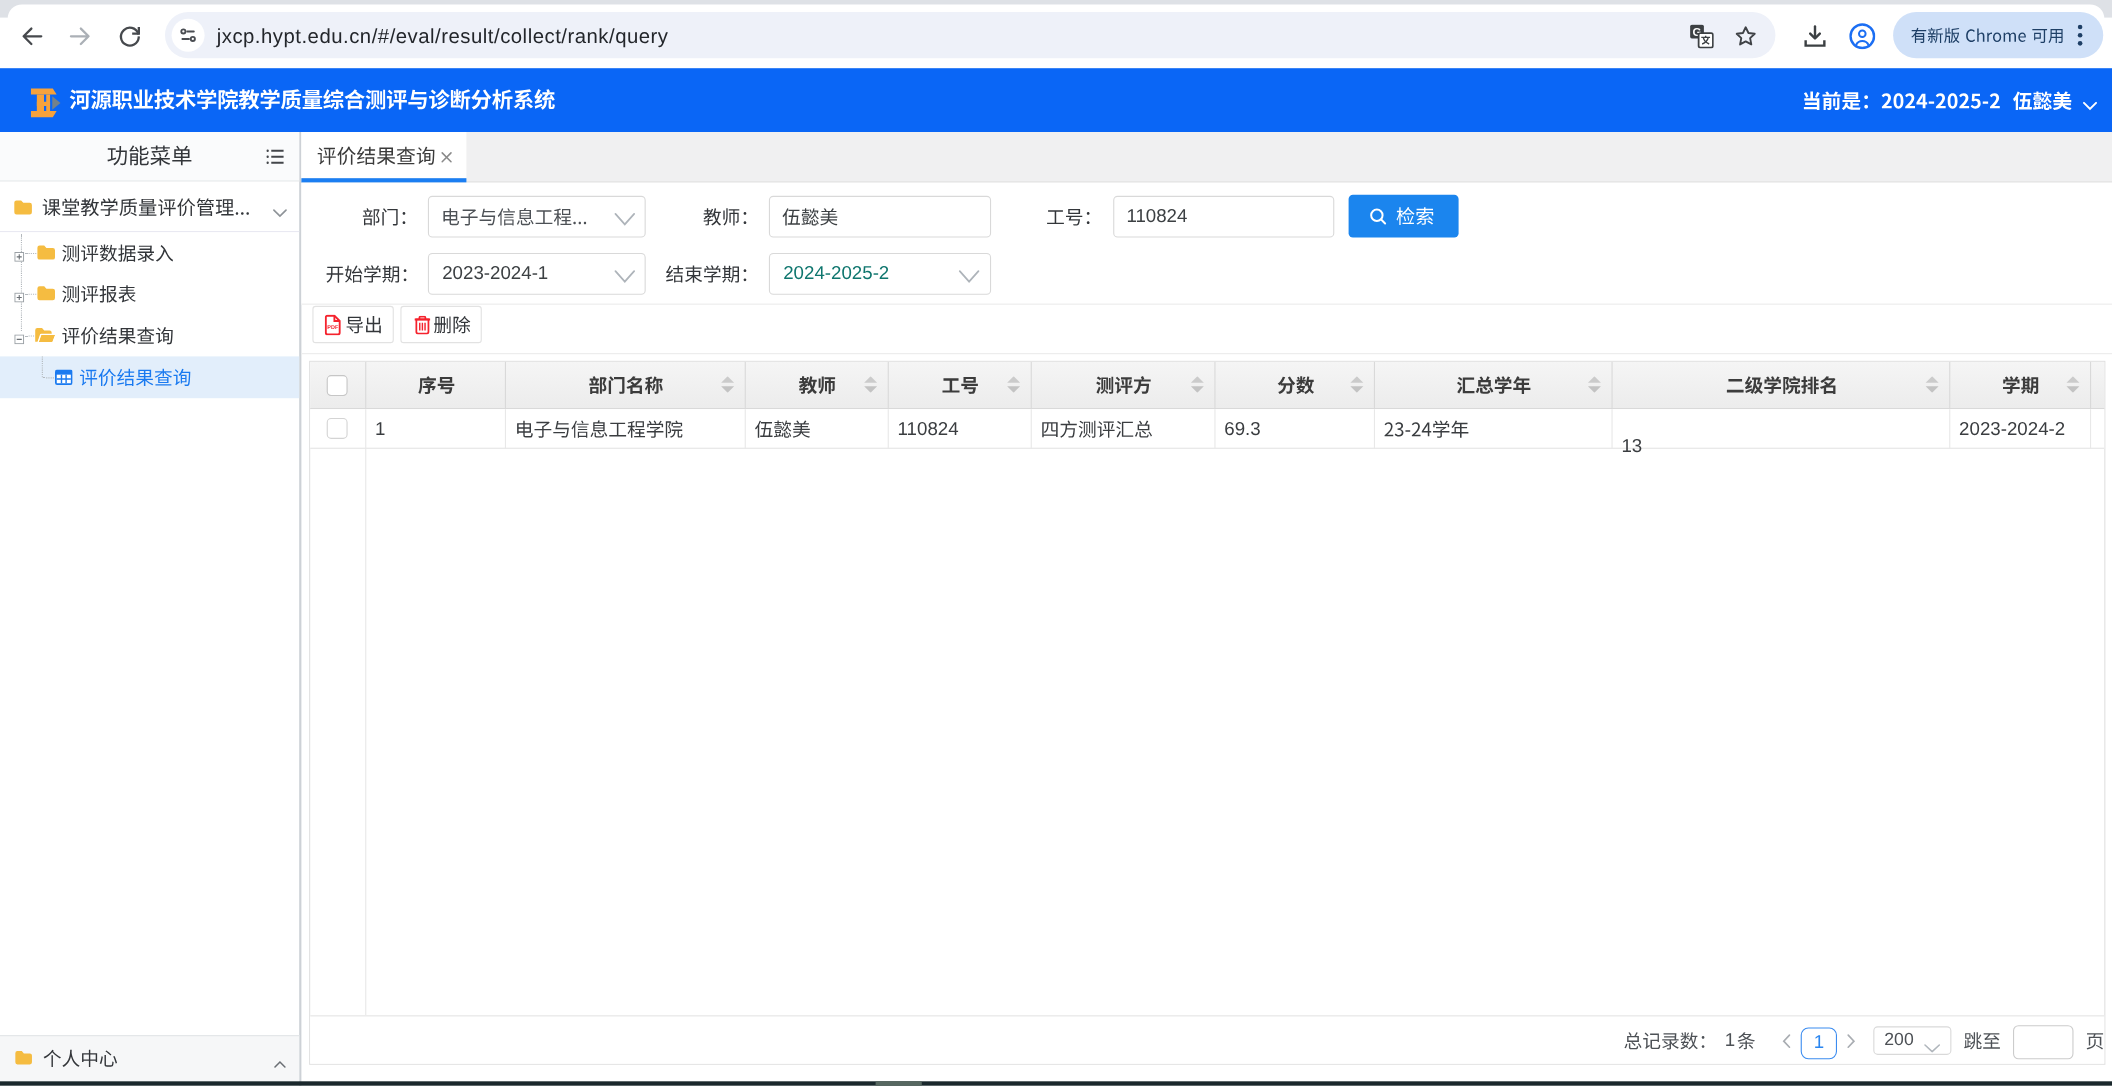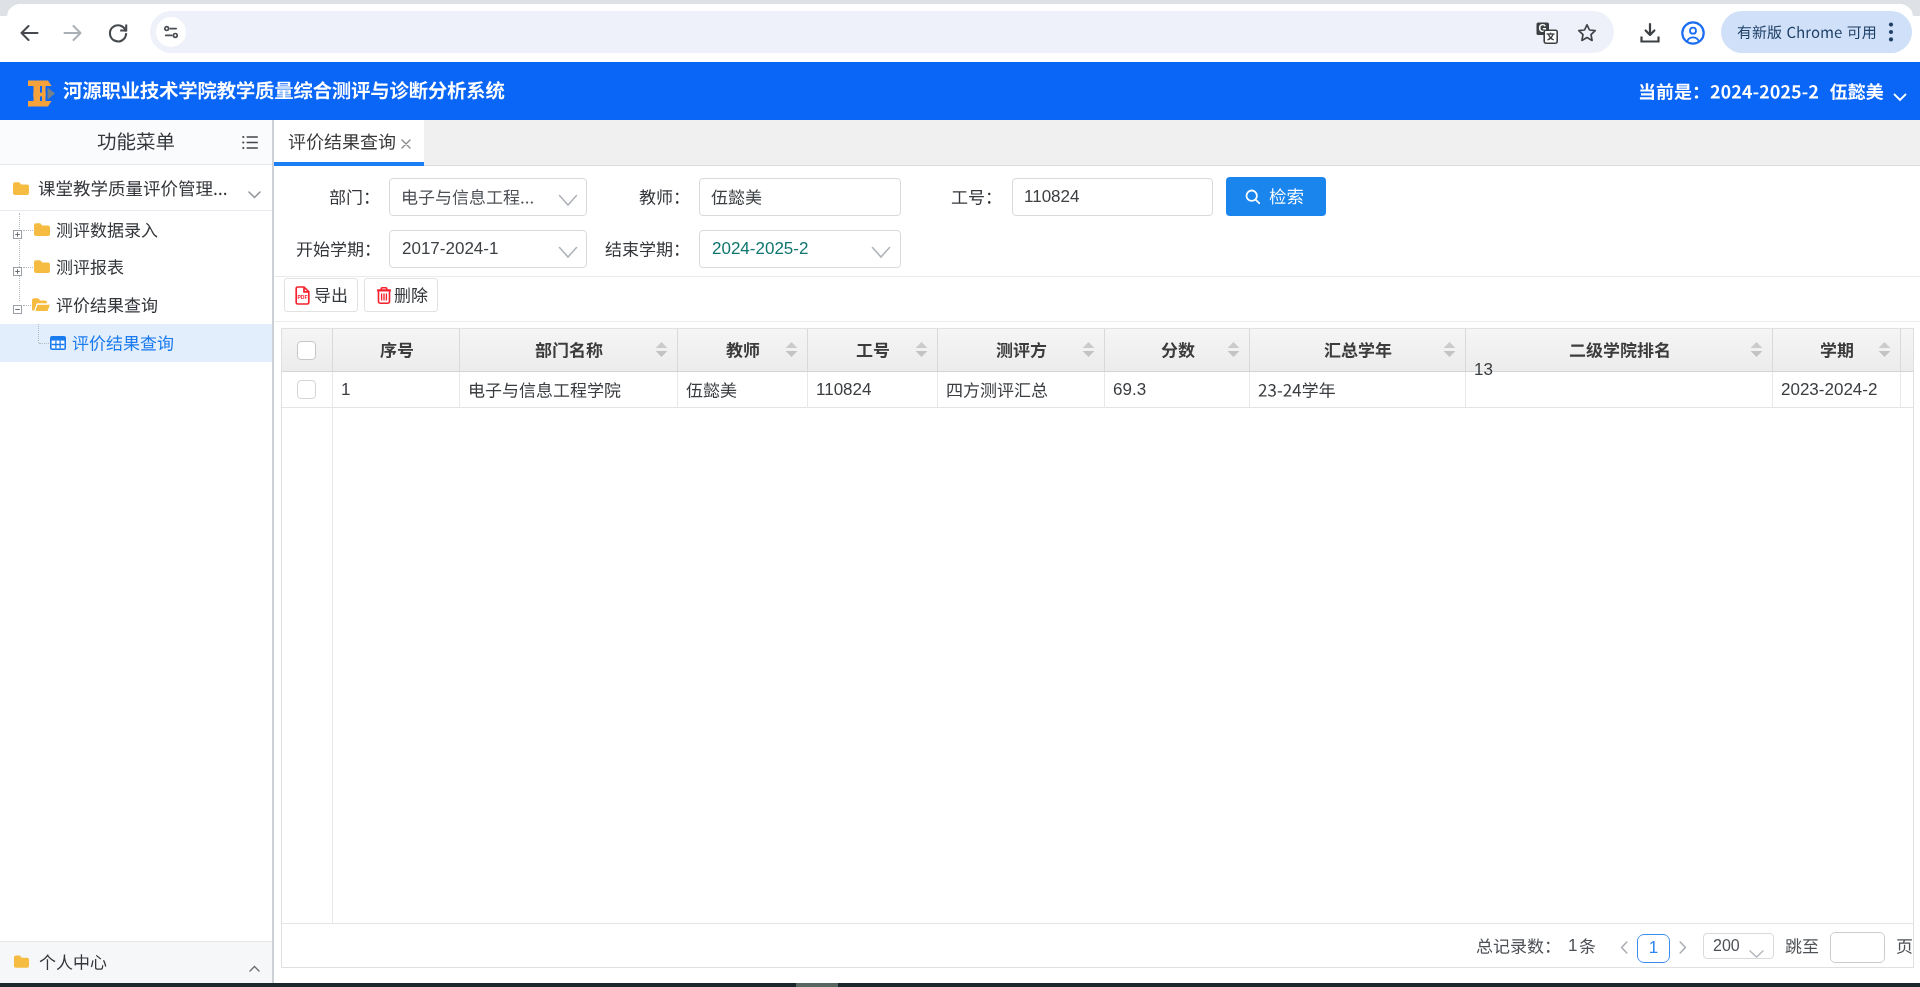--- a/index.html
+++ b/index.html
@@ -22,20 +22,21 @@
         <path d="M20.2 4.5v5h-5" stroke-linejoin="miter"></path>
       </svg></div>
 <div class="abs" style="left:150px;top:11px;width:1464px;height:42px;border-radius:21px;background:#eef1f9"></div>
 <div class="abs" style="left:156px;top:17px;width:30px;height:30px;border-radius:50%;background:#fff"></div>
 <div class="abs" style="left:163px;top:24px"><svg width="16" height="16" viewBox="0 0 16 16" fill="none" stroke="#4a4d52" stroke-width="1.7" stroke-linecap="round">
         <circle cx="3.7" cy="4.6" r="1.9"></circle>
         <path d="M7.2 4.6h6"></path>
         <circle cx="12.3" cy="11.4" r="1.9"></circle>
         <path d="M2.8 11.4h6"></path>
       </svg></div>
+<div class="lat" style="left:197px;top:12px;line-height:41px;font-size:18.5px;color:#23262b;letter-spacing:0.45px">jxcp.hypt.edu.cn/#/eval/result/collect/rank/query</div>
 <div class="abs" style="left:1536px;top:22px"><svg width="22" height="22" viewBox="0 0 22 22">
 <rect x="0.5" y="0.5" width="12.5" height="12.5" rx="1.6" fill="#3c4043"></rect>
 <text x="6.7" y="10.4" font-family="Liberation Sans" font-size="10.5" font-weight="bold" fill="#fff" text-anchor="middle">G</text>
 <rect x="8.2" y="8.2" width="13" height="13" rx="1.6" fill="#fff" stroke="#3c4043" stroke-width="1.6"></rect>
 <g stroke="#3c4043" stroke-width="1.3" fill="none">
           <path d="M10.6 12h8"></path>
           <path d="M14.6 10.6v1.6"></path>
           <path d="M17 12c-.6 2.6-2.8 5-5.6 6"></path>
           <path d="M12.4 12c.6 2.4 2.6 4.8 5.4 6"></path>
         </g>
@@ -247,21 +248,21 @@
     </div>
 <div style="position:absolute;left:296px;top:240.5px;">
       <svg width="85" height="21" viewBox="0 -14.62 85 21" style="overflow:visible;display:block">
         <path d="M11 -12V-7.1H6.3V-7.8V-12ZM0.9 -7.1V-5.9H4.9C4.7 -3.6 3.8 -1.3 0.9 0.5C1.3 0.7 1.7 1.1 1.9 1.4C5.1 -0.6 6 -3.2 6.2 -5.9H11V1.4H12.3V-5.9H16.1V-7.1H12.3V-12H15.6V-13.2H1.5V-12H5V-7.8L5 -7.1Z M24.9 -5.6V1.4H26V0.6H31.2V1.3H32.4V-5.6ZM26 -0.5V-4.4H31.2V-0.5ZM24.3 -6.9C24.8 -7.1 25.5 -7.2 31.8 -7.7C32.1 -7.2 32.2 -6.8 32.4 -6.5L33.5 -7C32.9 -8.3 31.8 -10.3 30.6 -11.8L29.6 -11.3C30.2 -10.6 30.7 -9.7 31.2 -8.8L25.8 -8.4C26.9 -10 28.1 -12 29 -13.9L27.7 -14.3C26.8 -12.1 25.4 -9.9 25 -9.2C24.5 -8.6 24.2 -8.2 23.9 -8.2C24 -7.8 24.2 -7.2 24.3 -6.9ZM20.4 -9.6H22.4C22.2 -7.4 21.8 -5.6 21.2 -4.1C20.6 -4.6 20 -5 19.4 -5.4C19.8 -6.6 20.1 -8.1 20.4 -9.6ZM18.1 -5C19 -4.4 19.9 -3.7 20.7 -3C19.9 -1.4 18.9 -0.3 17.7 0.3C18 0.6 18.3 1 18.5 1.3C19.8 0.5 20.8 -0.6 21.6 -2.1C22.3 -1.5 22.8 -0.9 23.2 -0.4L24 -1.4C23.5 -2 22.9 -2.6 22.2 -3.3C22.9 -5.2 23.4 -7.6 23.6 -10.7L22.9 -10.8L22.7 -10.8H20.7C20.9 -12 21.1 -13.1 21.2 -14.1L20 -14.2C19.9 -13.2 19.7 -12 19.5 -10.8H17.7V-9.6H19.3C18.9 -7.9 18.5 -6.2 18.1 -5Z M41.8 -5.9V-4.7H35V-3.5H41.8V-0.2C41.8 0 41.7 0.1 41.4 0.1C41 0.1 39.9 0.1 38.6 0.1C38.8 0.4 39 1 39.1 1.3C40.7 1.3 41.6 1.3 42.3 1.1C42.9 0.9 43.1 0.6 43.1 -0.2V-3.5H50.1V-4.7H43.1V-5.4C44.7 -6 46.2 -7 47.3 -8L46.5 -8.6L46.2 -8.5H37.9V-7.4H44.8C43.9 -6.8 42.8 -6.3 41.8 -5.9ZM41.2 -14C41.7 -13.2 42.3 -12.2 42.5 -11.5H38.8L39.4 -11.8C39.1 -12.4 38.4 -13.4 37.8 -14.1L36.7 -13.6C37.2 -13 37.9 -12.1 38.2 -11.5H35.4V-8.1H36.6V-10.3H48.5V-8.1H49.8V-11.5H47C47.5 -12.1 48.1 -13 48.6 -13.7L47.3 -14.2C47 -13.3 46.2 -12.3 45.6 -11.5H42.8L43.7 -11.8C43.5 -12.5 42.9 -13.6 42.3 -14.4Z M54 -2.4C53.5 -1.3 52.6 -0.2 51.7 0.6C52 0.8 52.5 1.2 52.7 1.4C53.6 0.5 54.6 -0.8 55.2 -2.1ZM56.5 -1.9C57.1 -1.1 57.9 0 58.2 0.7L59.3 0.1C58.9 -0.6 58.1 -1.6 57.4 -2.4ZM65.5 -12.3V-9.5H62V-12.3ZM60.9 -13.4V-7.3C60.9 -4.8 60.7 -1.6 59.3 0.7C59.6 0.8 60.1 1.2 60.3 1.4C61.3 -0.2 61.8 -2.4 61.9 -4.4H65.5V-0.3C65.5 -0 65.4 0.1 65.2 0.1C64.9 0.1 64.1 0.1 63.2 0.1C63.3 0.4 63.5 1 63.6 1.3C64.8 1.3 65.6 1.3 66.1 1.1C66.6 0.9 66.8 0.5 66.8 -0.3V-13.4ZM65.5 -8.4V-5.6H62C62 -6.2 62 -6.7 62 -7.3V-8.4ZM57.6 -14.1V-12H54.5V-14.1H53.3V-12H51.9V-10.9H53.3V-3.9H51.6V-2.8H60V-3.9H58.8V-10.9H60V-12H58.8V-14.1ZM54.5 -10.9H57.6V-9.4H54.5ZM54.5 -8.3H57.6V-6.7H54.5ZM54.5 -5.6H57.6V-3.9H54.5Z M72.2 -8.3C72.9 -8.3 73.5 -8.8 73.5 -9.5C73.5 -10.3 72.9 -10.8 72.2 -10.8C71.6 -10.8 71 -10.3 71 -9.5C71 -8.8 71.6 -8.3 72.2 -8.3ZM72.2 0.1C72.9 0.1 73.5 -0.4 73.5 -1.2C73.5 -2 72.9 -2.5 72.2 -2.5C71.6 -2.5 71 -2 71 -1.2C71 -0.4 71.6 0.1 72.2 0.1Z" fill="#33363a"></path>
       </svg>
     </div>
 <div class="abs" style="left:389px;top:230px;width:198px;height:38px;border:1px solid #d9d9d9;border-radius:4px;background:#fff"></div>
     <div class="abs" style="left:558px;top:245px"><svg width="20" height="13" viewBox="0 0 20 13" fill="none" stroke="#aeb4ba" stroke-width="1.6" stroke-linecap="round">
         <path d="M1.5 1.5L10 11l8.5-9.5"></path>
       </svg></div>
-<div class="lat" style="left:402px;top:230px;line-height:38px;color:#3c4043">2017-2024-1</div>
+<div class="lat" style="left:402px;top:230px;line-height:38px;color:#3c4043">2023-2024-1</div>
 <div style="position:absolute;left:605px;top:240.5px;">
       <svg width="85" height="21" viewBox="0 -14.62 85 21" style="overflow:visible;display:block">
         <path d="M0.6 -0.9 0.8 0.4C2.5 0 4.8 -0.4 6.9 -0.9L6.8 -2.1C4.5 -1.6 2.2 -1.2 0.6 -0.9ZM1 -7.3C1.2 -7.4 1.6 -7.5 3.8 -7.7C3 -6.6 2.3 -5.8 2 -5.5C1.4 -4.9 1 -4.5 0.6 -4.4C0.8 -4 1 -3.4 1.1 -3.1C1.5 -3.3 2.1 -3.5 6.8 -4.4C6.8 -4.6 6.7 -5.1 6.8 -5.5L3 -4.9C4.4 -6.3 5.7 -8.1 6.9 -10L5.7 -10.7C5.4 -10.1 5 -9.5 4.6 -8.9L2.3 -8.7C3.3 -10.1 4.3 -11.9 5.1 -13.6L3.8 -14.2C3.1 -12.2 1.9 -10.1 1.5 -9.5C1.1 -9 0.8 -8.6 0.5 -8.5C0.7 -8.2 0.9 -7.5 1 -7.3ZM10.9 -14.3V-12H6.9V-10.8H10.9V-8.1H7.4V-6.9H15.7V-8.1H12.2V-10.8H16V-12H12.2V-14.3ZM7.8 -5.2V1.3H9V0.6H14V1.3H15.3V-5.2ZM9 -0.5V-4H14V-0.5Z M19.5 -9.4V-4.5H24.1C22.6 -2.7 20 -1.1 17.7 -0.3C18 -0 18.4 0.5 18.6 0.8C20.8 -0.1 23.1 -1.7 24.8 -3.6V1.4H26.1V-3.6C27.8 -1.7 30.2 -0.1 32.5 0.8C32.7 0.5 33.1 -0 33.4 -0.3C31 -1.1 28.4 -2.7 26.9 -4.5H31.6V-9.4H26.1V-11.3H32.8V-12.5H26.1V-14.3H24.8V-12.5H18.3V-11.3H24.8V-9.4ZM20.7 -8.3H24.8V-5.7H20.7ZM26.1 -8.3H30.3V-5.7H26.1Z M41.8 -5.9V-4.7H35V-3.5H41.8V-0.2C41.8 0 41.7 0.1 41.4 0.1C41 0.1 39.9 0.1 38.6 0.1C38.8 0.4 39 1 39.1 1.3C40.7 1.3 41.6 1.3 42.3 1.1C42.9 0.9 43.1 0.6 43.1 -0.2V-3.5H50.1V-4.7H43.1V-5.4C44.7 -6 46.2 -7 47.3 -8L46.5 -8.6L46.2 -8.5H37.9V-7.4H44.8C43.9 -6.8 42.8 -6.3 41.8 -5.9ZM41.2 -14C41.7 -13.2 42.3 -12.2 42.5 -11.5H38.8L39.4 -11.8C39.1 -12.4 38.4 -13.4 37.8 -14.1L36.7 -13.6C37.2 -13 37.9 -12.1 38.2 -11.5H35.4V-8.1H36.6V-10.3H48.5V-8.1H49.8V-11.5H47C47.5 -12.1 48.1 -13 48.6 -13.7L47.3 -14.2C47 -13.3 46.2 -12.3 45.6 -11.5H42.8L43.7 -11.8C43.5 -12.5 42.9 -13.6 42.3 -14.4Z M54 -2.4C53.5 -1.3 52.6 -0.2 51.7 0.6C52 0.8 52.5 1.2 52.7 1.4C53.6 0.5 54.6 -0.8 55.2 -2.1ZM56.5 -1.9C57.1 -1.1 57.9 0 58.2 0.7L59.3 0.1C58.9 -0.6 58.1 -1.6 57.4 -2.4ZM65.5 -12.3V-9.5H62V-12.3ZM60.9 -13.4V-7.3C60.9 -4.8 60.7 -1.6 59.3 0.7C59.6 0.8 60.1 1.2 60.3 1.4C61.3 -0.2 61.8 -2.4 61.9 -4.4H65.5V-0.3C65.5 -0 65.4 0.1 65.2 0.1C64.9 0.1 64.1 0.1 63.2 0.1C63.3 0.4 63.5 1 63.6 1.3C64.8 1.3 65.6 1.3 66.1 1.1C66.6 0.9 66.8 0.5 66.8 -0.3V-13.4ZM65.5 -8.4V-5.6H62C62 -6.2 62 -6.7 62 -7.3V-8.4ZM57.6 -14.1V-12H54.5V-14.1H53.3V-12H51.9V-10.9H53.3V-3.9H51.6V-2.8H60V-3.9H58.8V-10.9H60V-12H58.8V-14.1ZM54.5 -10.9H57.6V-9.4H54.5ZM54.5 -8.3H57.6V-6.7H54.5ZM54.5 -5.6H57.6V-3.9H54.5Z M72.2 -8.3C72.9 -8.3 73.5 -8.8 73.5 -9.5C73.5 -10.3 72.9 -10.8 72.2 -10.8C71.6 -10.8 71 -10.3 71 -9.5C71 -8.8 71.6 -8.3 72.2 -8.3ZM72.2 0.1C72.9 0.1 73.5 -0.4 73.5 -1.2C73.5 -2 72.9 -2.5 72.2 -2.5C71.6 -2.5 71 -2 71 -1.2C71 -0.4 71.6 0.1 72.2 0.1Z" fill="#33363a"></path>
       </svg>
     </div>
 <div class="abs" style="left:699px;top:230px;width:202px;height:38px;border:1px solid #d9d9d9;border-radius:4px;background:#fff"></div>
     <div class="abs" style="left:871px;top:245px"><svg width="20" height="13" viewBox="0 0 20 13" fill="none" stroke="#aeb4ba" stroke-width="1.6" stroke-linecap="round">
         <path d="M1.5 1.5L10 11l8.5-9.5"></path>
       </svg></div>
 <div class="lat" style="left:712px;top:230px;line-height:38px;color:#0f766e">2024-2025-2</div>
@@ -405,21 +406,21 @@
     </div>
 <div class="abs" style="left:1249px;top:372px;width:1px;height:36px;background:#e8e8e8"></div>
 <div class="lat" style="left:1113px;top:372px;line-height:36px;color:#3a3d40">69.3</div>
 <div class="abs" style="left:1465px;top:372px;width:1px;height:36px;background:#e8e8e8"></div>
 <div style="position:absolute;left:1258px;top:381.5px;">
       <svg width="78" height="21" viewBox="0 -14.62 78 21" style="overflow:visible;display:block">
         <path d="M0.7 0H8.6V-1.3H5.1C4.5 -1.3 3.7 -1.3 3.1 -1.2C6 -4 8 -6.5 8 -9C8 -11.2 6.6 -12.7 4.4 -12.7C2.8 -12.7 1.7 -12 0.7 -10.9L1.6 -10C2.3 -10.8 3.1 -11.4 4.2 -11.4C5.7 -11.4 6.5 -10.4 6.5 -9C6.5 -6.8 4.7 -4.3 0.7 -0.9Z M13.9 0.2C16.1 0.2 17.9 -1.1 17.9 -3.3C17.9 -5 16.7 -6.1 15.3 -6.5V-6.6C16.6 -7 17.5 -8.1 17.5 -9.6C17.5 -11.5 16 -12.7 13.9 -12.7C12.4 -12.7 11.3 -12.1 10.4 -11.2L11.2 -10.2C11.9 -10.9 12.8 -11.4 13.8 -11.4C15.1 -11.4 15.9 -10.6 15.9 -9.5C15.9 -8.1 15 -7.1 12.5 -7.1V-5.9C15.4 -5.9 16.3 -4.9 16.3 -3.4C16.3 -2 15.3 -1.1 13.8 -1.1C12.4 -1.1 11.5 -1.8 10.7 -2.5L9.9 -1.5C10.7 -0.6 12 0.2 13.9 0.2Z M19.7 -4.2H24V-5.4H19.7Z M25.5 0H33.4V-1.3H29.9C29.3 -1.3 28.5 -1.3 27.9 -1.2C30.8 -4 32.8 -6.5 32.8 -9C32.8 -11.2 31.3 -12.7 29.1 -12.7C27.5 -12.7 26.5 -12 25.4 -10.9L26.4 -10C27 -10.8 27.9 -11.4 28.9 -11.4C30.5 -11.4 31.2 -10.4 31.2 -9C31.2 -6.8 29.4 -4.3 25.5 -0.9Z M40 0H41.4V-3.4H43.1V-4.7H41.4V-12.5H39.7L34.5 -4.5V-3.4H40ZM40 -4.7H36.2L39 -8.9C39.4 -9.5 39.7 -10.2 40 -10.8H40.1C40 -10.1 40 -9.1 40 -8.5Z M51.5 -5.9V-4.7H44.7V-3.5H51.5V-0.2C51.5 0 51.4 0.1 51 0.1C50.7 0.1 49.5 0.1 48.2 0.1C48.4 0.4 48.7 1 48.8 1.3C50.3 1.3 51.3 1.3 51.9 1.1C52.5 0.9 52.8 0.6 52.8 -0.2V-3.5H59.7V-4.7H52.8V-5.4C54.3 -6 55.9 -7 57 -8L56.1 -8.6L55.9 -8.5H47.5V-7.4H54.4C53.6 -6.8 52.5 -6.3 51.5 -5.9ZM50.8 -14C51.4 -13.2 51.9 -12.2 52.1 -11.5H48.4L49 -11.8C48.8 -12.4 48 -13.4 47.4 -14.1L46.3 -13.6C46.9 -13 47.5 -12.1 47.8 -11.5H45V-8.1H46.2V-10.3H58.1V-8.1H59.4V-11.5H56.6C57.2 -12.1 57.8 -13 58.3 -13.7L57 -14.2C56.6 -13.3 55.9 -12.3 55.2 -11.5H52.5L53.4 -11.8C53.1 -12.5 52.5 -13.6 52 -14.4Z M61.5 -3.8V-2.6H69.3V1.4H70.7V-2.6H76.9V-3.8H70.7V-7.2H75.7V-8.4H70.7V-11H76.1V-12.2H65.9C66.1 -12.8 66.4 -13.4 66.6 -14L65.3 -14.3C64.5 -12 63.1 -9.8 61.5 -8.4C61.8 -8.2 62.4 -7.8 62.6 -7.6C63.5 -8.5 64.4 -9.7 65.2 -11H69.3V-8.4H64.3V-3.8ZM65.5 -3.8V-7.2H69.3V-3.8Z" fill="#3a3d40"></path>
       </svg>
     </div>
 <div class="abs" style="left:1772px;top:372px;width:1px;height:36px;background:#e8e8e8"></div>
-<div class="lat" style="left:1474px;top:352px;line-height:36px;color:#3a3d40">13</div>
+<div class="lat" style="left:1474px;top:388px;line-height:36px;color:#3a3d40">13</div>
 <div class="abs" style="left:1900px;top:372px;width:1px;height:36px;background:#e8e8e8"></div>
 <div class="lat" style="left:1781px;top:372px;line-height:36px;color:#3a3d40">2023-2024-2</div>
 <div class="abs" style="left:297px;top:380px;width:19px;height:19px;border:1px solid #d4d4d4;border-radius:4px;background:#fff"></div>
 <div class="abs" style="left:332px;top:408px;width:1px;height:515px;background:#e8e8e8"></div>
 <div class="abs" style="left:282px;top:923px;width:1631px;height:44px;background:#fff;border-top:1px solid #e4e4e4"></div>
 <div style="position:absolute;left:1476px;top:937.5px;">
       <svg width="85" height="21" viewBox="0 -14.62 85 21" style="overflow:visible;display:block">
         <path d="M12.9 -3.6C13.9 -2.5 14.9 -0.9 15.2 0.2L16.3 -0.5C15.9 -1.5 14.9 -3.1 13.9 -4.2ZM7 -4.6C8.1 -3.8 9.4 -2.6 10 -1.8L11 -2.6C10.4 -3.4 9 -4.5 7.9 -5.3ZM4.8 -4.1V-0.6C4.8 0.8 5.3 1.2 7.3 1.2C7.7 1.2 10.7 1.2 11.2 1.2C12.7 1.2 13.1 0.7 13.3 -1.3C13 -1.3 12.4 -1.5 12.1 -1.7C12 -0.2 11.9 0 11.1 0C10.4 0 7.9 0 7.4 0C6.3 0 6.1 -0.1 6.1 -0.6V-4.1ZM2.3 -3.8C2 -2.5 1.4 -1 0.7 -0.2L1.9 0.4C2.7 -0.6 3.2 -2.2 3.5 -3.6ZM4.5 -9.6H12.5V-6.6H4.5ZM3.2 -10.8V-5.4H13.9V-10.8H11.2C11.8 -11.7 12.4 -12.8 12.9 -13.7L11.6 -14.3C11.2 -13.2 10.4 -11.8 9.8 -10.8H6.3L7.3 -11.4C7 -12.2 6.2 -13.3 5.5 -14.2L4.4 -13.7C5.1 -12.8 5.8 -11.6 6.1 -10.8Z M19.1 -13.1C20 -12.2 21.2 -11.1 21.8 -10.3L22.7 -11.2C22.1 -12 20.9 -13.1 20 -13.9ZM20.4 1V1C20.6 0.7 21.1 0.3 23.9 -1.7C23.8 -1.9 23.6 -2.4 23.5 -2.8L21.8 -1.6V-8.9H17.8V-7.7H20.5V-1.6C20.5 -0.7 20 -0.2 19.7 0.1C19.9 0.3 20.3 0.8 20.4 1ZM24.1 -13.1V-11.8H30.9V-7.5H24.4V-1C24.4 0.7 25.1 1.1 27 1.1C27.4 1.1 30.4 1.1 30.9 1.1C32.7 1.1 33.2 0.3 33.4 -2.4C33 -2.5 32.4 -2.7 32.1 -3C32 -0.6 31.9 -0.1 30.8 -0.1C30.1 -0.1 27.6 -0.1 27 -0.1C26 -0.1 25.8 -0.3 25.8 -1V-6.3H30.9V-5.4H32.1V-13.1Z M36.3 -5.4C37.4 -4.8 38.7 -3.8 39.4 -3.2L40.3 -4C39.6 -4.7 38.2 -5.6 37.1 -6.2ZM36.3 -13.3V-12.2H46.6L46.5 -10.6H36.8V-9.4H46.4L46.3 -7.9H35.1V-6.7H41.8V-3.6C39.4 -2.6 36.8 -1.5 35.2 -0.9L35.8 0.2C37.5 -0.5 39.7 -1.4 41.8 -2.4V-0C41.8 0.2 41.8 0.3 41.5 0.3C41.2 0.3 40.3 0.3 39.3 0.3C39.4 0.6 39.6 1.1 39.7 1.4C41 1.4 41.9 1.4 42.4 1.2C43 1 43.1 0.7 43.1 -0V-4C44.6 -1.8 46.7 -0.2 49.4 0.7C49.5 0.3 49.9 -0.2 50.2 -0.4C48.4 -0.9 46.8 -1.8 45.5 -3C46.6 -3.7 47.8 -4.6 48.9 -5.5L47.8 -6.3C47 -5.5 45.7 -4.5 44.7 -3.8C44.1 -4.5 43.5 -5.3 43.1 -6.2V-6.7H50V-7.9H47.7C47.8 -9.6 47.9 -11.7 48 -13.3L47 -13.4L46.8 -13.3Z M58.5 -14C58.2 -13.3 57.7 -12.3 57.3 -11.7L58.1 -11.3C58.5 -11.8 59.1 -12.7 59.6 -13.5ZM52.5 -13.5C52.9 -12.8 53.4 -11.8 53.5 -11.2L54.5 -11.7C54.4 -12.3 53.9 -13.2 53.4 -13.9ZM58 -4.4C57.6 -3.5 57 -2.8 56.4 -2.1C55.7 -2.5 55.1 -2.8 54.5 -3.1C54.7 -3.5 55 -3.9 55.2 -4.4ZM52.9 -2.6C53.7 -2.3 54.6 -1.9 55.5 -1.4C54.4 -0.6 53.1 -0.1 51.7 0.2C51.9 0.5 52.2 0.9 52.3 1.2C53.9 0.8 55.3 0.1 56.5 -0.9C57.1 -0.5 57.6 -0.2 58 0.1L58.8 -0.7C58.4 -1 57.9 -1.3 57.4 -1.6C58.3 -2.6 59 -3.8 59.4 -5.3L58.7 -5.5L58.5 -5.5H55.7L56.1 -6.4L55 -6.6C54.8 -6.2 54.7 -5.9 54.5 -5.5H52.2V-4.4H54C53.6 -3.7 53.2 -3.1 52.9 -2.6ZM55.4 -14.3V-11.1H51.9V-10.1H55C54.2 -9 52.9 -7.9 51.7 -7.4C51.9 -7.2 52.2 -6.7 52.4 -6.4C53.4 -7 54.5 -7.9 55.4 -8.9V-6.9H56.6V-9.2C57.4 -8.6 58.4 -7.8 58.8 -7.4L59.6 -8.3C59.1 -8.6 57.6 -9.6 56.8 -10.1H60V-11.1H56.6V-14.3ZM61.7 -14.1C61.3 -11.2 60.5 -8.3 59.2 -6.5C59.4 -6.3 59.9 -5.9 60.1 -5.7C60.6 -6.4 61 -7.1 61.3 -7.9C61.7 -6.3 62.2 -4.7 62.8 -3.4C61.8 -1.8 60.5 -0.5 58.7 0.4C58.9 0.6 59.3 1.1 59.4 1.4C61.1 0.5 62.4 -0.7 63.4 -2.2C64.3 -0.7 65.3 0.4 66.7 1.2C66.9 0.9 67.2 0.4 67.5 0.2C66.1 -0.6 65 -1.8 64.1 -3.4C65 -5.1 65.6 -7.2 66 -9.8H67.1V-11H62.3C62.5 -11.9 62.7 -12.9 62.9 -14ZM64.8 -9.8C64.5 -7.8 64.1 -6.1 63.5 -4.7C62.8 -6.2 62.3 -8 62 -9.8Z M72.2 -8.3C72.9 -8.3 73.5 -8.8 73.5 -9.5C73.5 -10.3 72.9 -10.8 72.2 -10.8C71.6 -10.8 71 -10.3 71 -9.5C71 -8.8 71.6 -8.3 72.2 -8.3ZM72.2 0.1C72.9 0.1 73.5 -0.4 73.5 -1.2C73.5 -2 72.9 -2.5 72.2 -2.5C71.6 -2.5 71 -2 71 -1.2C71 -0.4 71.6 0.1 72.2 0.1Z" fill="#4d5156"></path>
       </svg>
     </div>

